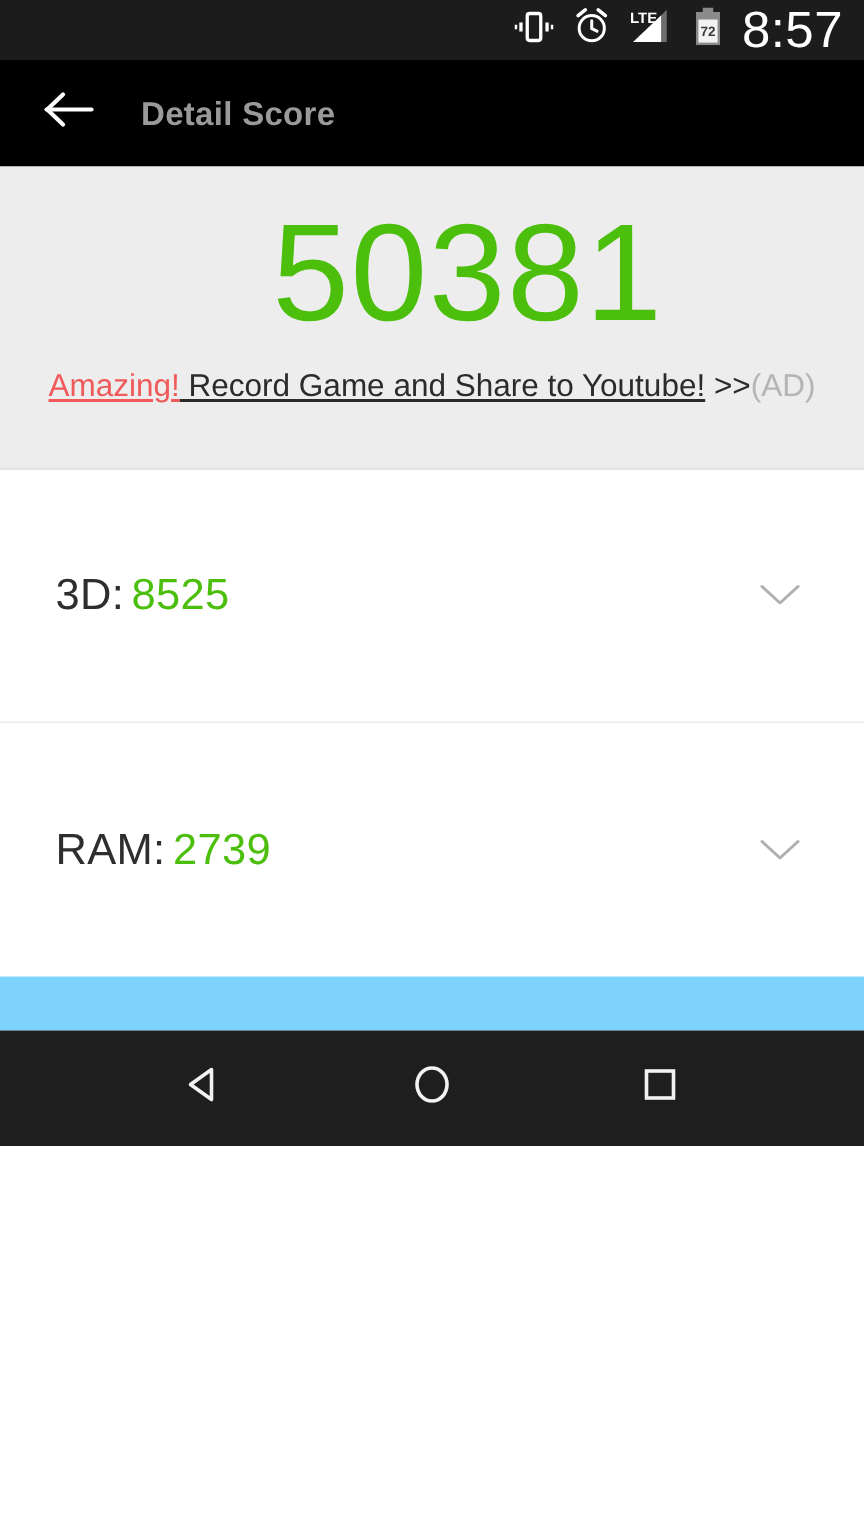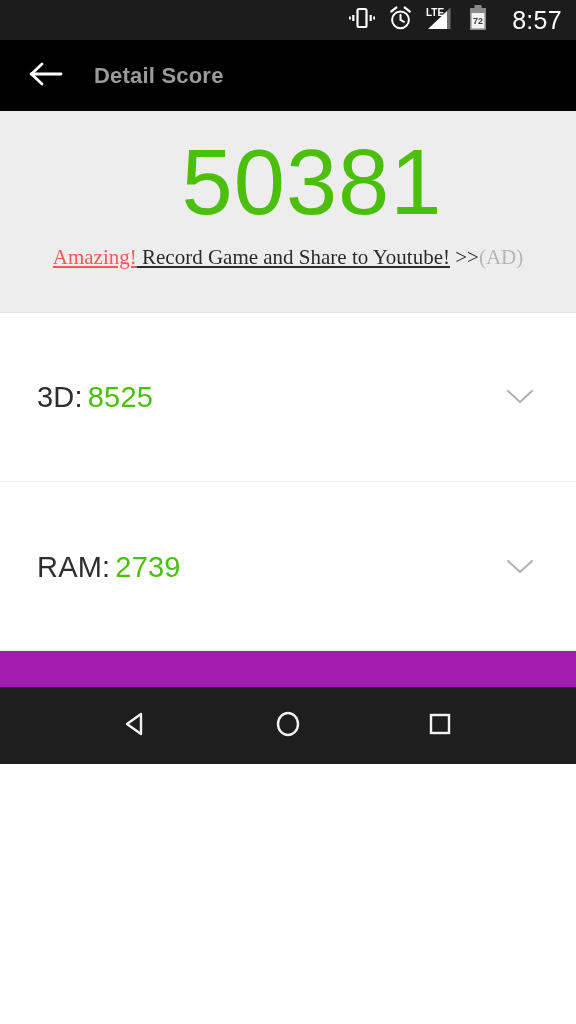--- a/index.html
+++ b/index.html
@@ -21,22 +21,22 @@
   .status-bar {
     height:40px; flex:0 0 40px;
     background:#1c1c1c;
     display:flex; align-items:center; justify-content:flex-end;
     padding-right:14px;
     color:#ffffff;
   }
   .status-icons { display:flex; align-items:center; gap:13px; }
   .sb-icon { display:block; }
   .status-time {
-    font-size:25px; line-height:25px;
-    color:#ffffff; margin-left:25px;
+    font-size:34px; line-height:25px;
+    color:#ffffff; margin-left:14px;
     letter-spacing:0.3px;
   }
 
   
   .toolbar {
     height:71px; flex:0 0 71px;
     background:#000000;
     display:flex; align-items:center;
     padding-left:24px;
   }
@@ -71,21 +71,20 @@
     font-weight:normal;
   }
   .ad-line {
     position:absolute;
     left:0; right:0;
     top:136px;
     text-align:center;
     font-size:21px;
     line-height:21px;
     white-space:nowrap;
-    font-family:Liberation Serif, serif;
   }
   .ad-amazing {
     color:#f05a5a;
     text-decoration:underline;
   }
   .ad-body {
     color:#2b2b2b;
     text-decoration:underline;
   }
   .ad-arrows {
@@ -93,21 +92,21 @@
     text-decoration:none;
   }
   .ad-tag {
     color:#b5b5b5;
     text-decoration:none;
   }
 
   
   .score-list {
     flex:1 1 auto;
-    background:#a21caf;
+    background:#7dd3fc;
     overflow:hidden;
   }
   .score-row {
     height:169px;
     display:flex; align-items:center;
     justify-content:space-between;
     padding:0 36px 0 37px;
     border-bottom:1px solid #ececec;
     background:#ffffff;
     cursor:pointer;

